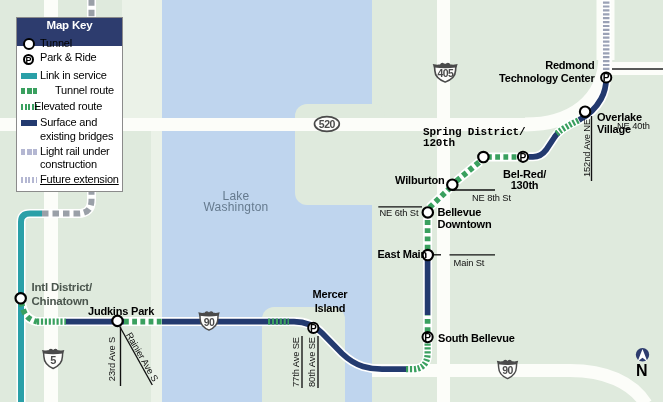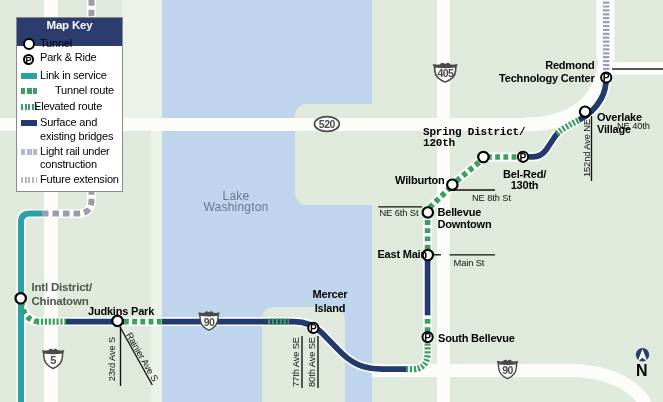--- a/index.html
+++ b/index.html
@@ -176,15 +176,15 @@
   <div style="position:absolute;left:23px;top:50.75px;line-height:13.5px;">Link in service</div>
   <div style="position:absolute;left:4px;top:70px;width:16px;height:6px;background:repeating-linear-gradient(90deg,#3aa05f 0 4.4px,#fff 4.4px 6.2px);"></div>
   <div style="position:absolute;left:25px;top:66.25px;line-height:13.5px;margin-left:13px;">Tunnel route</div>
   <div style="position:absolute;left:4px;top:86px;width:16px;height:6px;background:repeating-linear-gradient(90deg,#3aa05f 0 2px,#fff 2px 3.7px);"></div>
   <div style="position:absolute;left:17px;top:82.25px;line-height:13.5px;">Elevated route</div>
   <div style="position:absolute;left:4px;top:102px;width:16px;height:6px;background:#233a6f;"></div>
   <div style="position:absolute;left:23px;top:98.25px;line-height:13.5px;">Surface and<br>existing bridges</div>
   <div style="position:absolute;left:4px;top:130.5px;width:16px;height:6px;background:repeating-linear-gradient(90deg,#b4b7d2 0 4.4px,#fff 4.4px 6.2px);"></div>
   <div style="position:absolute;left:23px;top:126.75px;line-height:13.5px;">Light rail under<br>construction</div>
   <div style="position:absolute;left:4px;top:159px;width:16px;height:6px;background:repeating-linear-gradient(90deg,#b4b7d2 0 2px,#fff 2px 3.7px);"></div>
-  <div style="position:absolute;left:23px;top:155.25px;line-height:13.5px;">Future extension</div>
+  <div style="position:absolute;left:23px;top:155.25px;line-height:13.5px;text-decoration:underline;">Future extension</div>
 </div>
 </div>
 
 </body></html>

